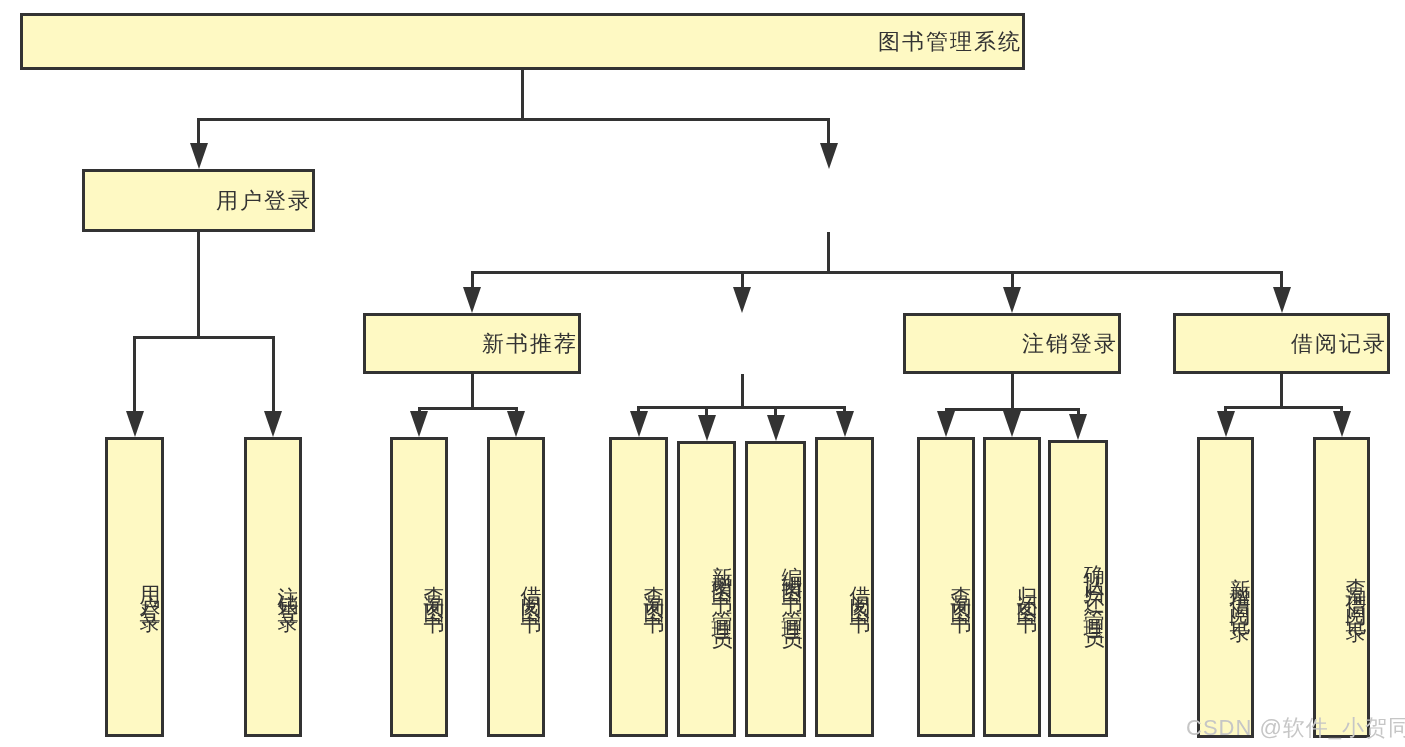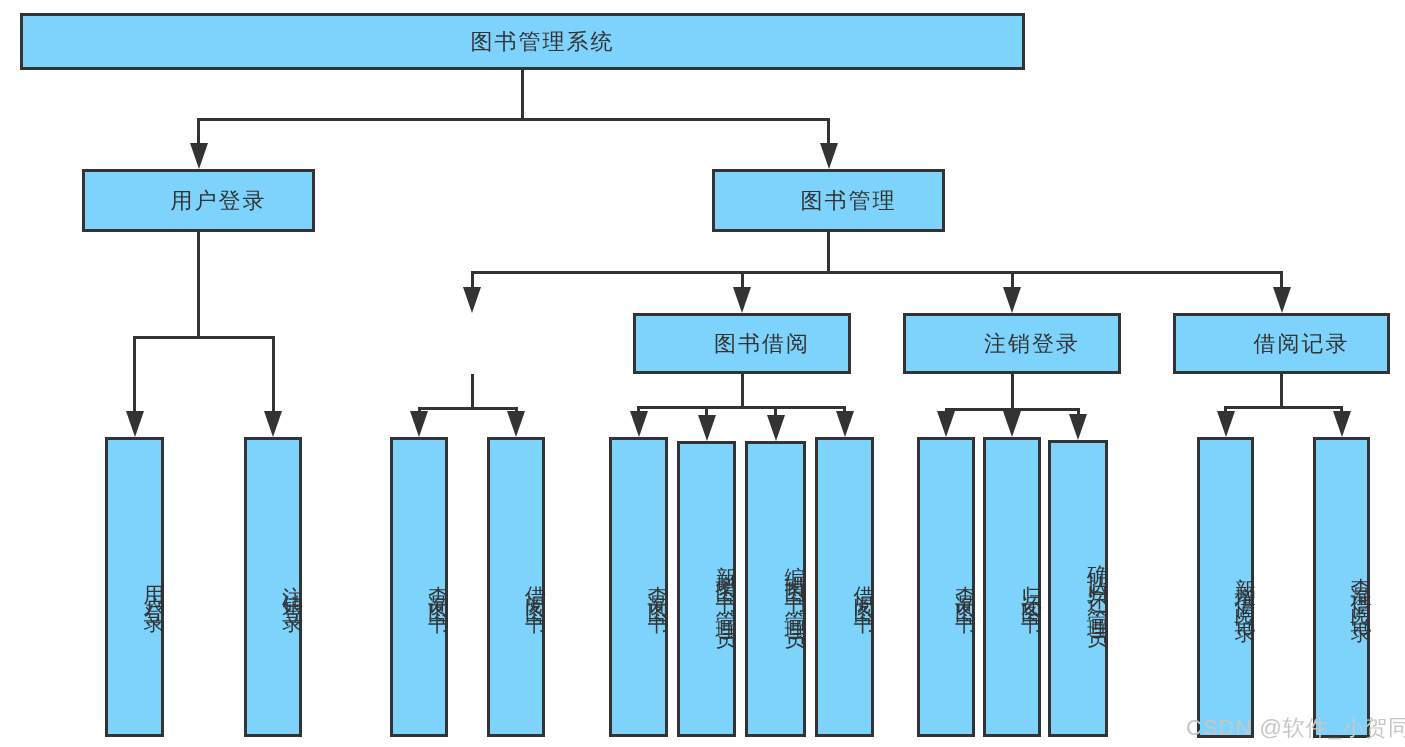--- a/index.html
+++ b/index.html
@@ -14,25 +14,25 @@
     height: 747px;
     background: #ffffff;
     overflow: hidden;
     --line: #333333;
     --text: #333333;
     --wm: #c6c6c6;
   }
   .node {
     position: absolute;
     box-sizing: border-box;
-    background: #7dd3fc;
+    background: #fef9c3;
     border: 3px solid var(--line);
     display: flex;
     align-items: center;
-    justify-content: center;
+    justify-content: flex-end;
     color: var(--text);
     padding-left: 40px;
   }
   .node.h .label {
     font-size: 22px;
     letter-spacing: 2px;
     white-space: nowrap;
     color: var(--text);
   }
   .node.v .label {
@@ -70,25 +70,22 @@
 <body>
 
 <div id="stage" style="--line: #333333; --text: #333333; --wm: #c6c6c6;">
   <span class="watermark">CSDN @软件_小贺同学</span>
 <div class="node h" style="left: 20px; top: 13px; width: 1005px; height: 57px;">
       <span class="label">图书管理系统</span>
     </div>
     <div class="node h" style="left: 82px; top: 169px; width: 233px; height: 63px;">
       <span class="label">用户登录</span>
     </div>
-    <div class="node h" style="left: 712px; top: 169px; width: 233px; height: 63px;">
-      <span class="label">图书管理</span>
-    </div>
-    <div class="node h" style="left: 633px; top: 313px; width: 218px; height: 61px;">
-      <span class="label">图书借阅</span>
+    <div class="node h" style="left: 363px; top: 313px; width: 218px; height: 61px;">
+      <span class="label">新书推荐</span>
     </div>
     <div class="node h" style="left: 903px; top: 313px; width: 218px; height: 61px;">
       <span class="label">注销登录</span>
     </div>
     <div class="node h" style="left: 1173px; top: 313px; width: 217px; height: 61px;">
       <span class="label">借阅记录</span>
     </div>
     <div class="node v" style="left: 105px; top: 437px; width: 59px; height: 300px;">
       <span class="label">用户登录</span>
     </div>

